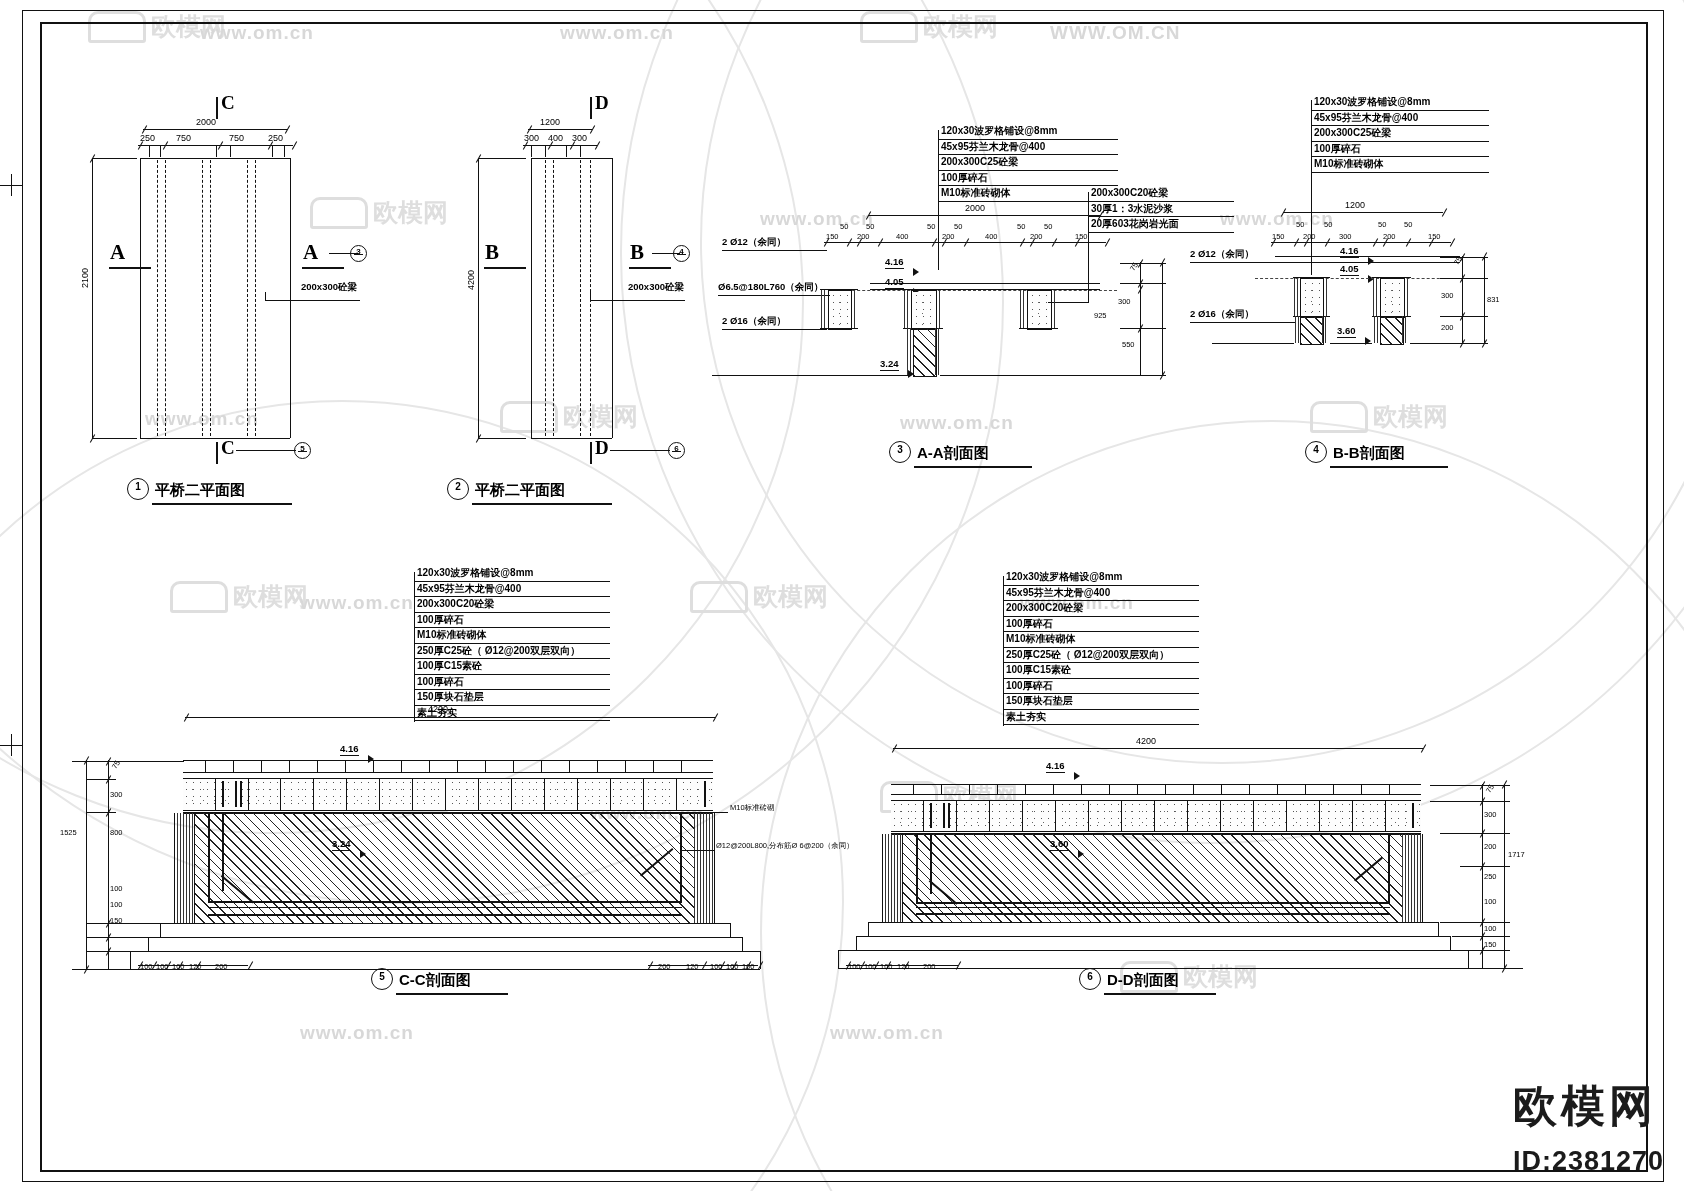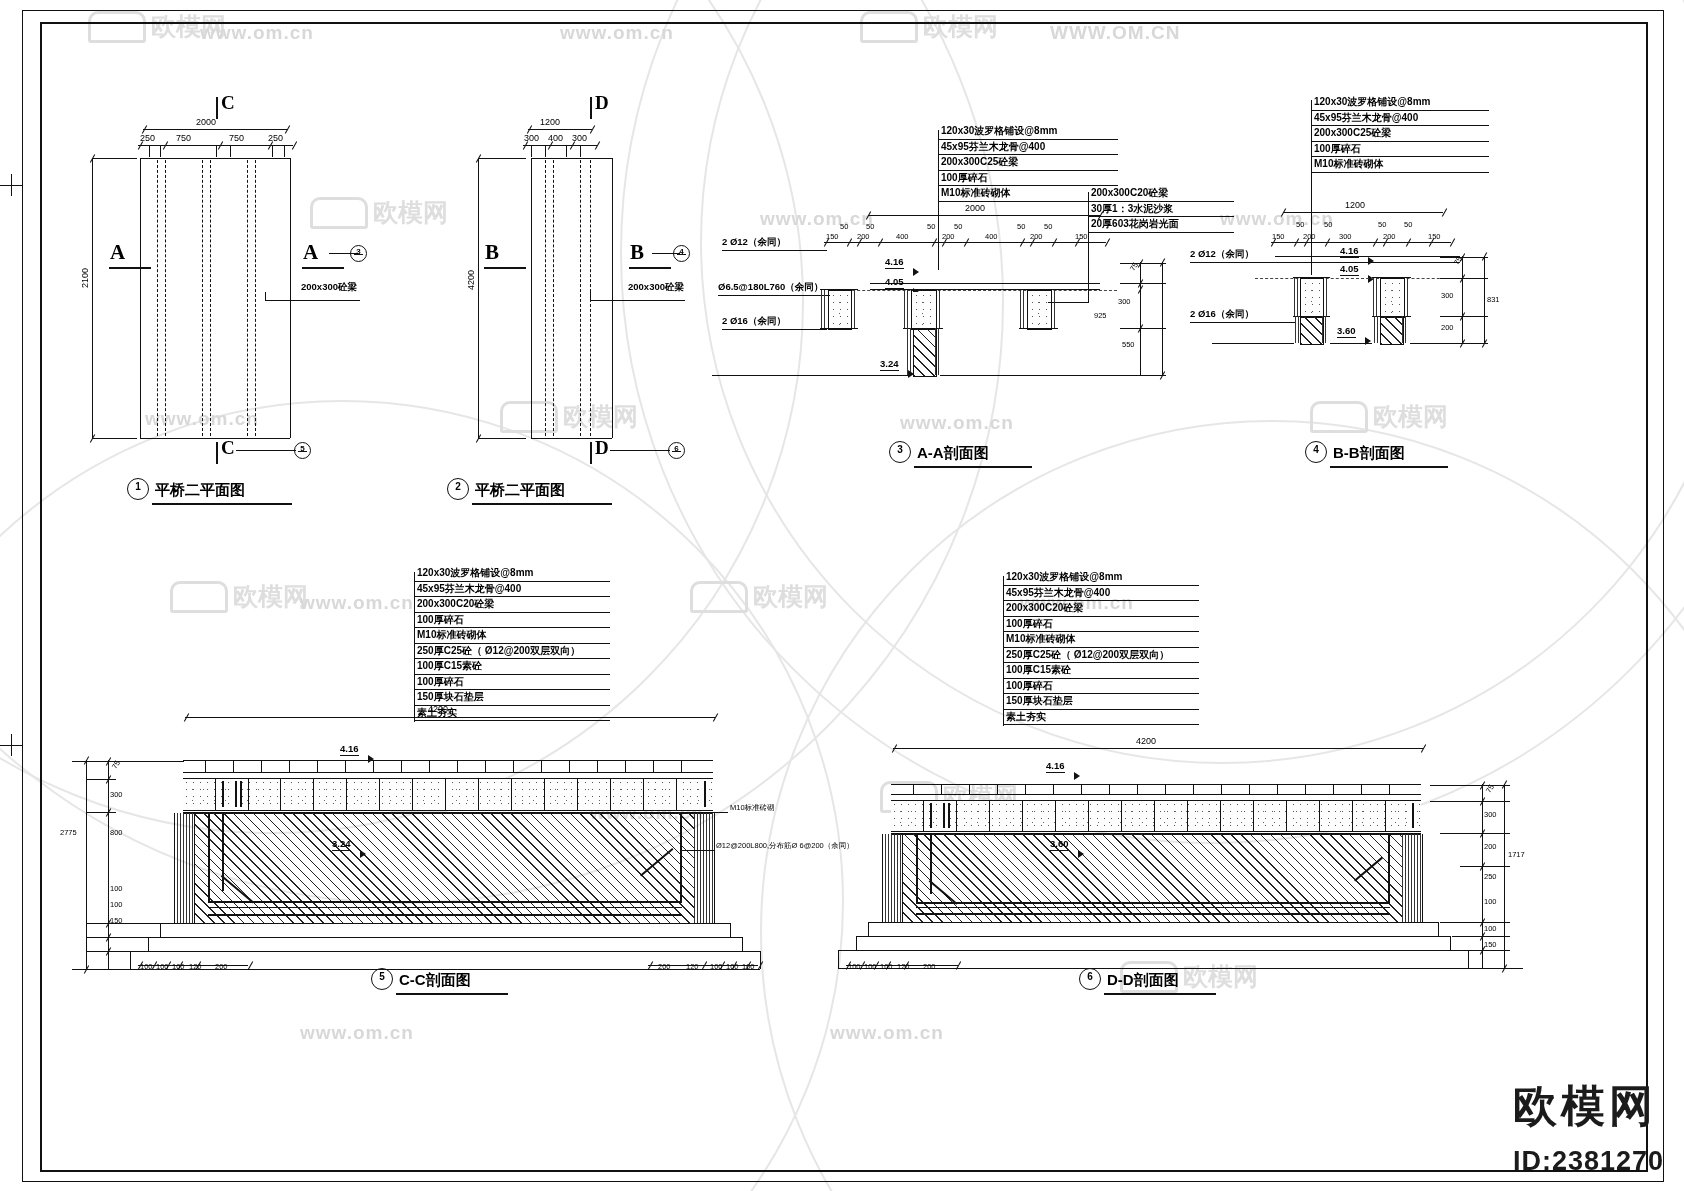--- a/index.html
+++ b/index.html
@@ -612,21 +612,21 @@
     <div class="tick" style="left:82px;top:969px;"></div>
     <div class="ln h" style="left:72px;top:761px;width:112px;"></div>
     <div class="ln h" style="left:86px;top:779px;width:30px;"></div>
     <div class="ln h" style="left:86px;top:812px;width:30px;"></div>
     <div class="ln h" style="left:86px;top:923px;width:76px;"></div>
     <div class="ln h" style="left:86px;top:937px;width:62px;"></div>
     <div class="ln h" style="left:86px;top:951px;width:45px;"></div>
     <div class="ln h" style="left:72px;top:969px;width:58px;"></div>
     <div class="txt dim7" style="left:110px;top:766px;transform:rotate(-60deg);transform-origin:left top;">75</div>
     <div class="txt dim7" style="left:110px;top:790px;">300</div>
-    <div class="txt dim7" style="left:60px;top:828px;">2775</div>
+    <div class="txt dim7" style="left:60px;top:828px;">1525</div>
     <div class="txt dim7" style="left:110px;top:828px;">800</div>
     <div class="txt dim7" style="left:110px;top:884px;">100</div>
     <div class="txt dim7" style="left:110px;top:900px;">100</div>
     <div class="txt dim7" style="left:110px;top:916px;">150</div>
 
     <div class="ln h" style="left:138px;top:965px;width:110px;"></div>
     <div class="tick" style="left:136px;top:965px;"></div>
     <div class="tick" style="left:150px;top:965px;"></div>
     <div class="tick" style="left:164px;top:965px;"></div>
     <div class="tick" style="left:176px;top:965px;"></div>

